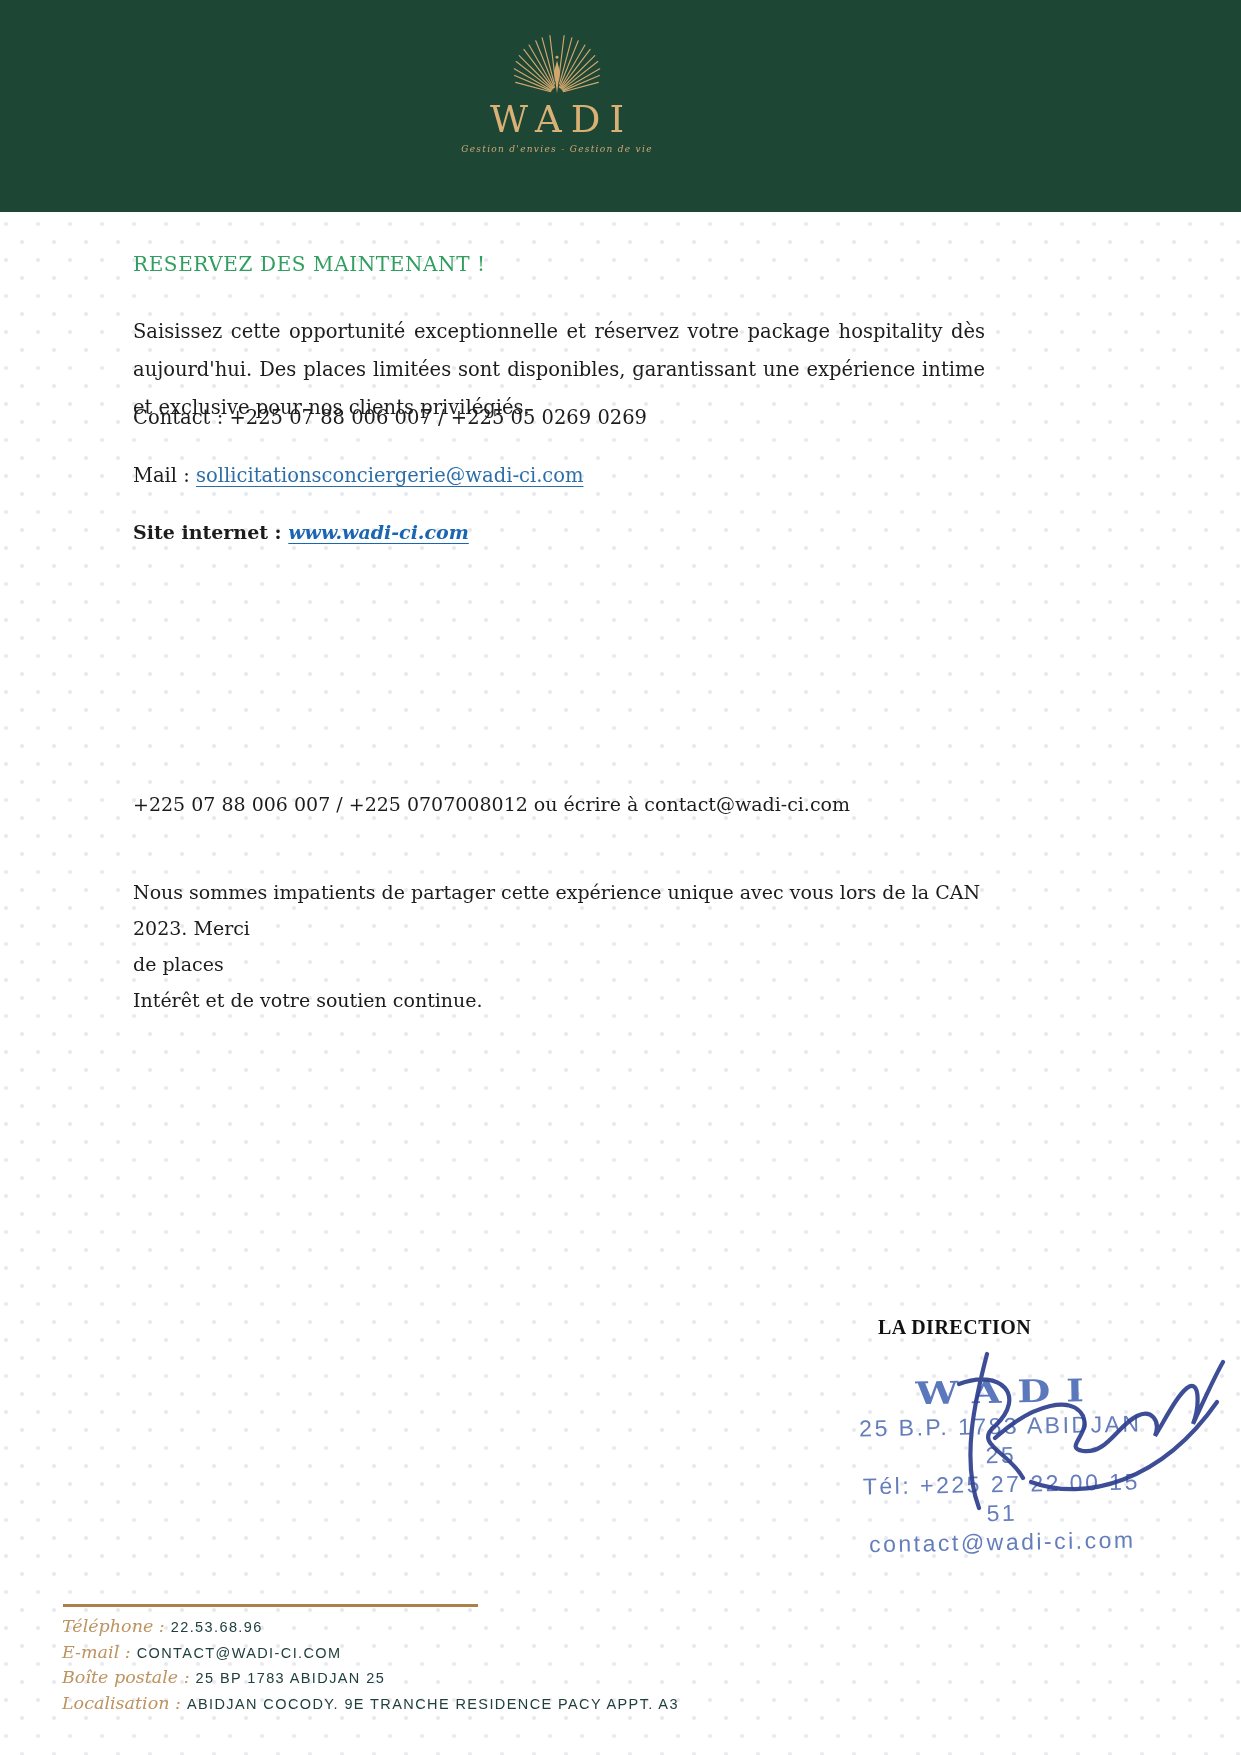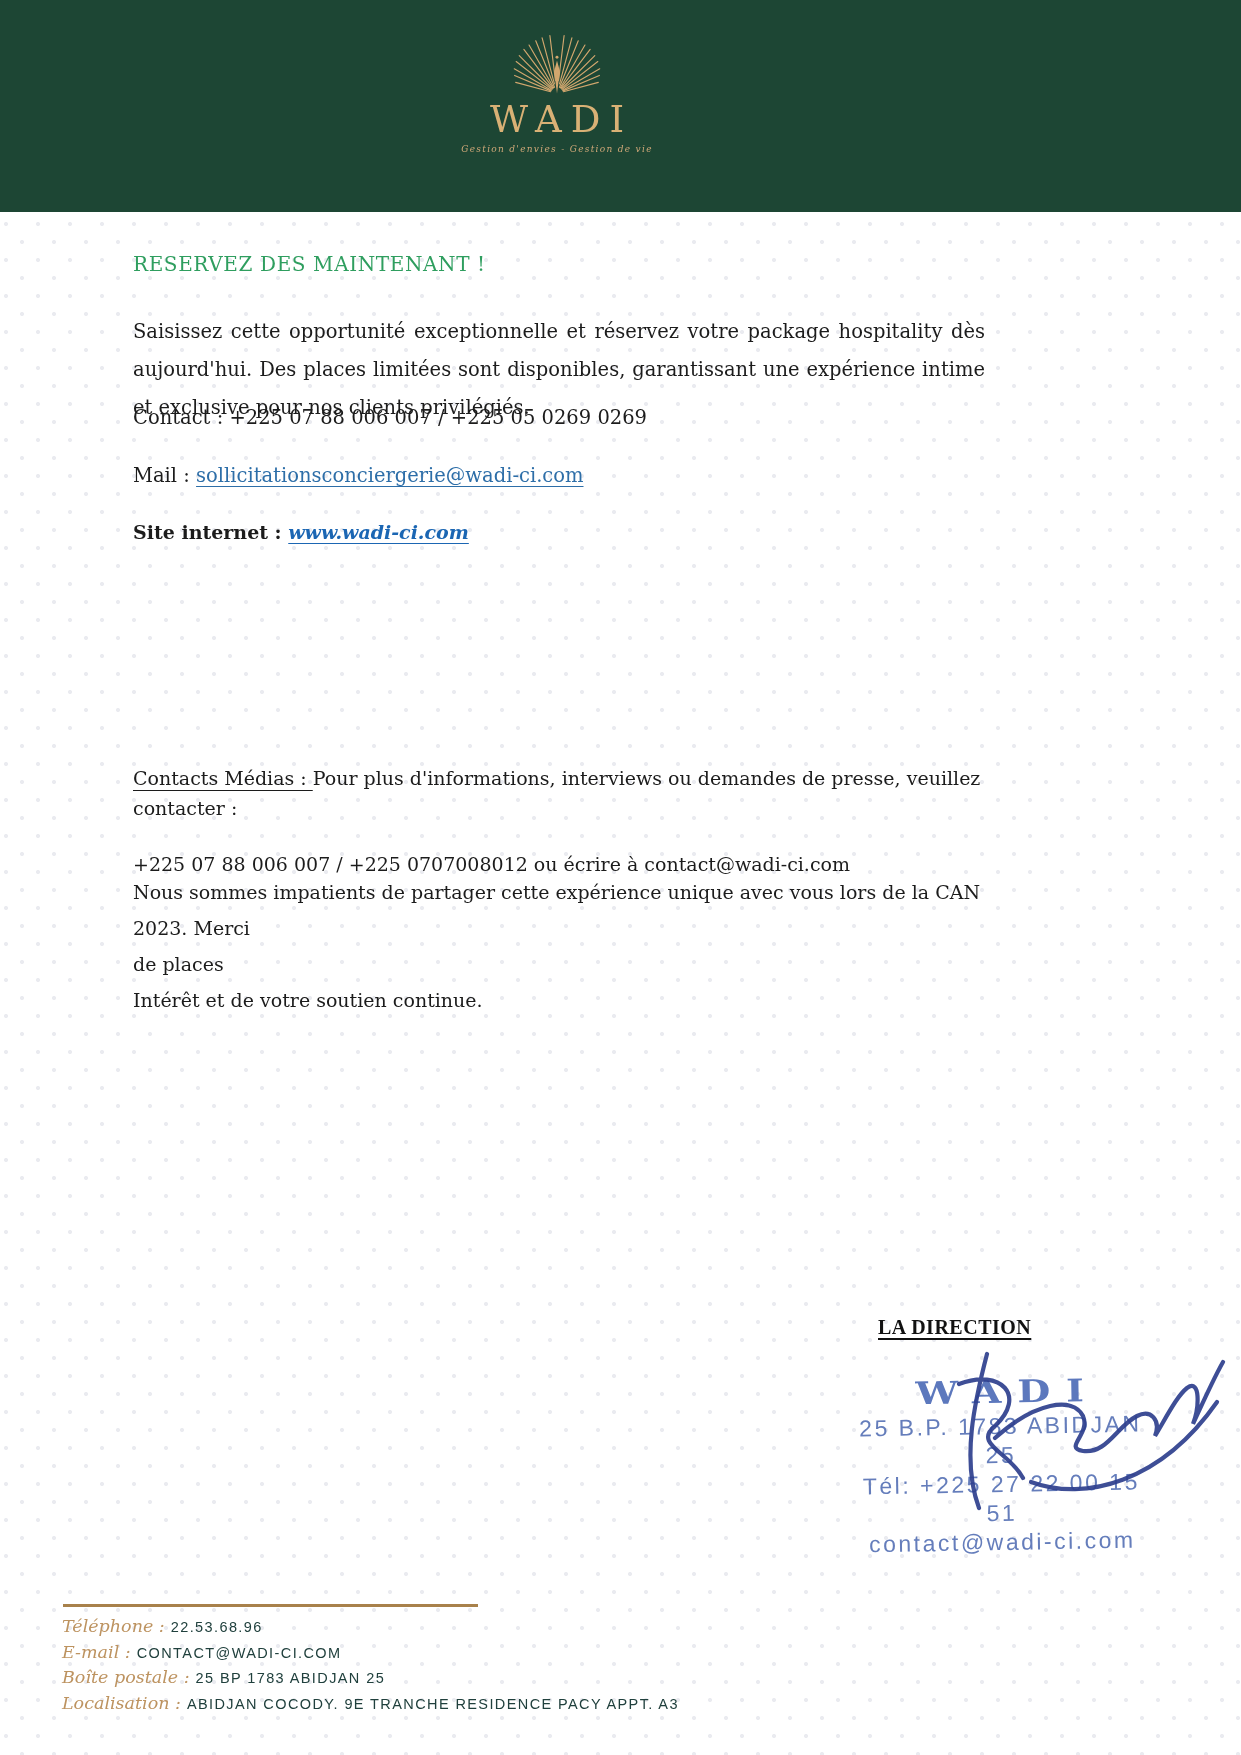--- a/index.html
+++ b/index.html
@@ -52,21 +52,21 @@
   .media-block{position:absolute;left:133px;top:763px;width:870px;font-size:19px;}
   .media-line1{line-height:30px;}
   .media-label{text-decoration:underline;text-underline-offset:5px;}
   .media-line2{margin-top:26px;line-height:30px;}
   .closing{position:absolute;left:133px;top:874px;width:870px;font-size:19px;line-height:36px;}
   
   .direction-title{
     position:absolute;left:878px;top:1316px;
     font-family:"Liberation Serif", serif;
     font-weight:bold;font-size:20px;letter-spacing:0.5px;color:#111;
-    text-decoration:underline;text-underline-offset:4px;
+    text-underline-offset:4px;
   }
   .stamp{
     position:absolute;left:843px;top:1372px;width:316px;text-align:center;
     opacity:0.92;transform:rotate(-1deg);
   }
   .stamp-brand{
     font-family:"DejaVu Serif", serif;font-weight:bold;
     font-size:38px;line-height:40px;letter-spacing:16px;text-indent:16px;
     color:#4f6db8;transform:scaleY(0.82);
   }
@@ -134,23 +134,20 @@
 
   <div class="mail-line">
     <span>Mail : </span><a class="mail-link" href="#">sollicitationsconciergerie@wadi-ci.com</a>
   </div>
 
   <div class="site-line">
     <span>Site internet : </span><a class="site-link" href="#">www.wadi-ci.com</a>
   </div>
 
   <div class="media-block">
-    <div class="media-line1">
-      <span class="media-label">Contacts Médias : </span><span>Pour plus d'informations, interviews ou demandes de presse, veuillez contacter :</span>
-    </div>
     <div class="media-line2">+225 07 88 006 007 / +225 0707008012 ou écrire à contact@wadi-ci.com</div>
   </div>
 
   <div class="closing">
     <div>Nous sommes impatients de partager cette expérience unique avec vous lors de la CAN 2023. Merci</div>
     <div>de places</div>
     <div>Intérêt et de votre soutien continue.</div>
   </div>
 
   <div class="direction-title">LA DIRECTION</div>

